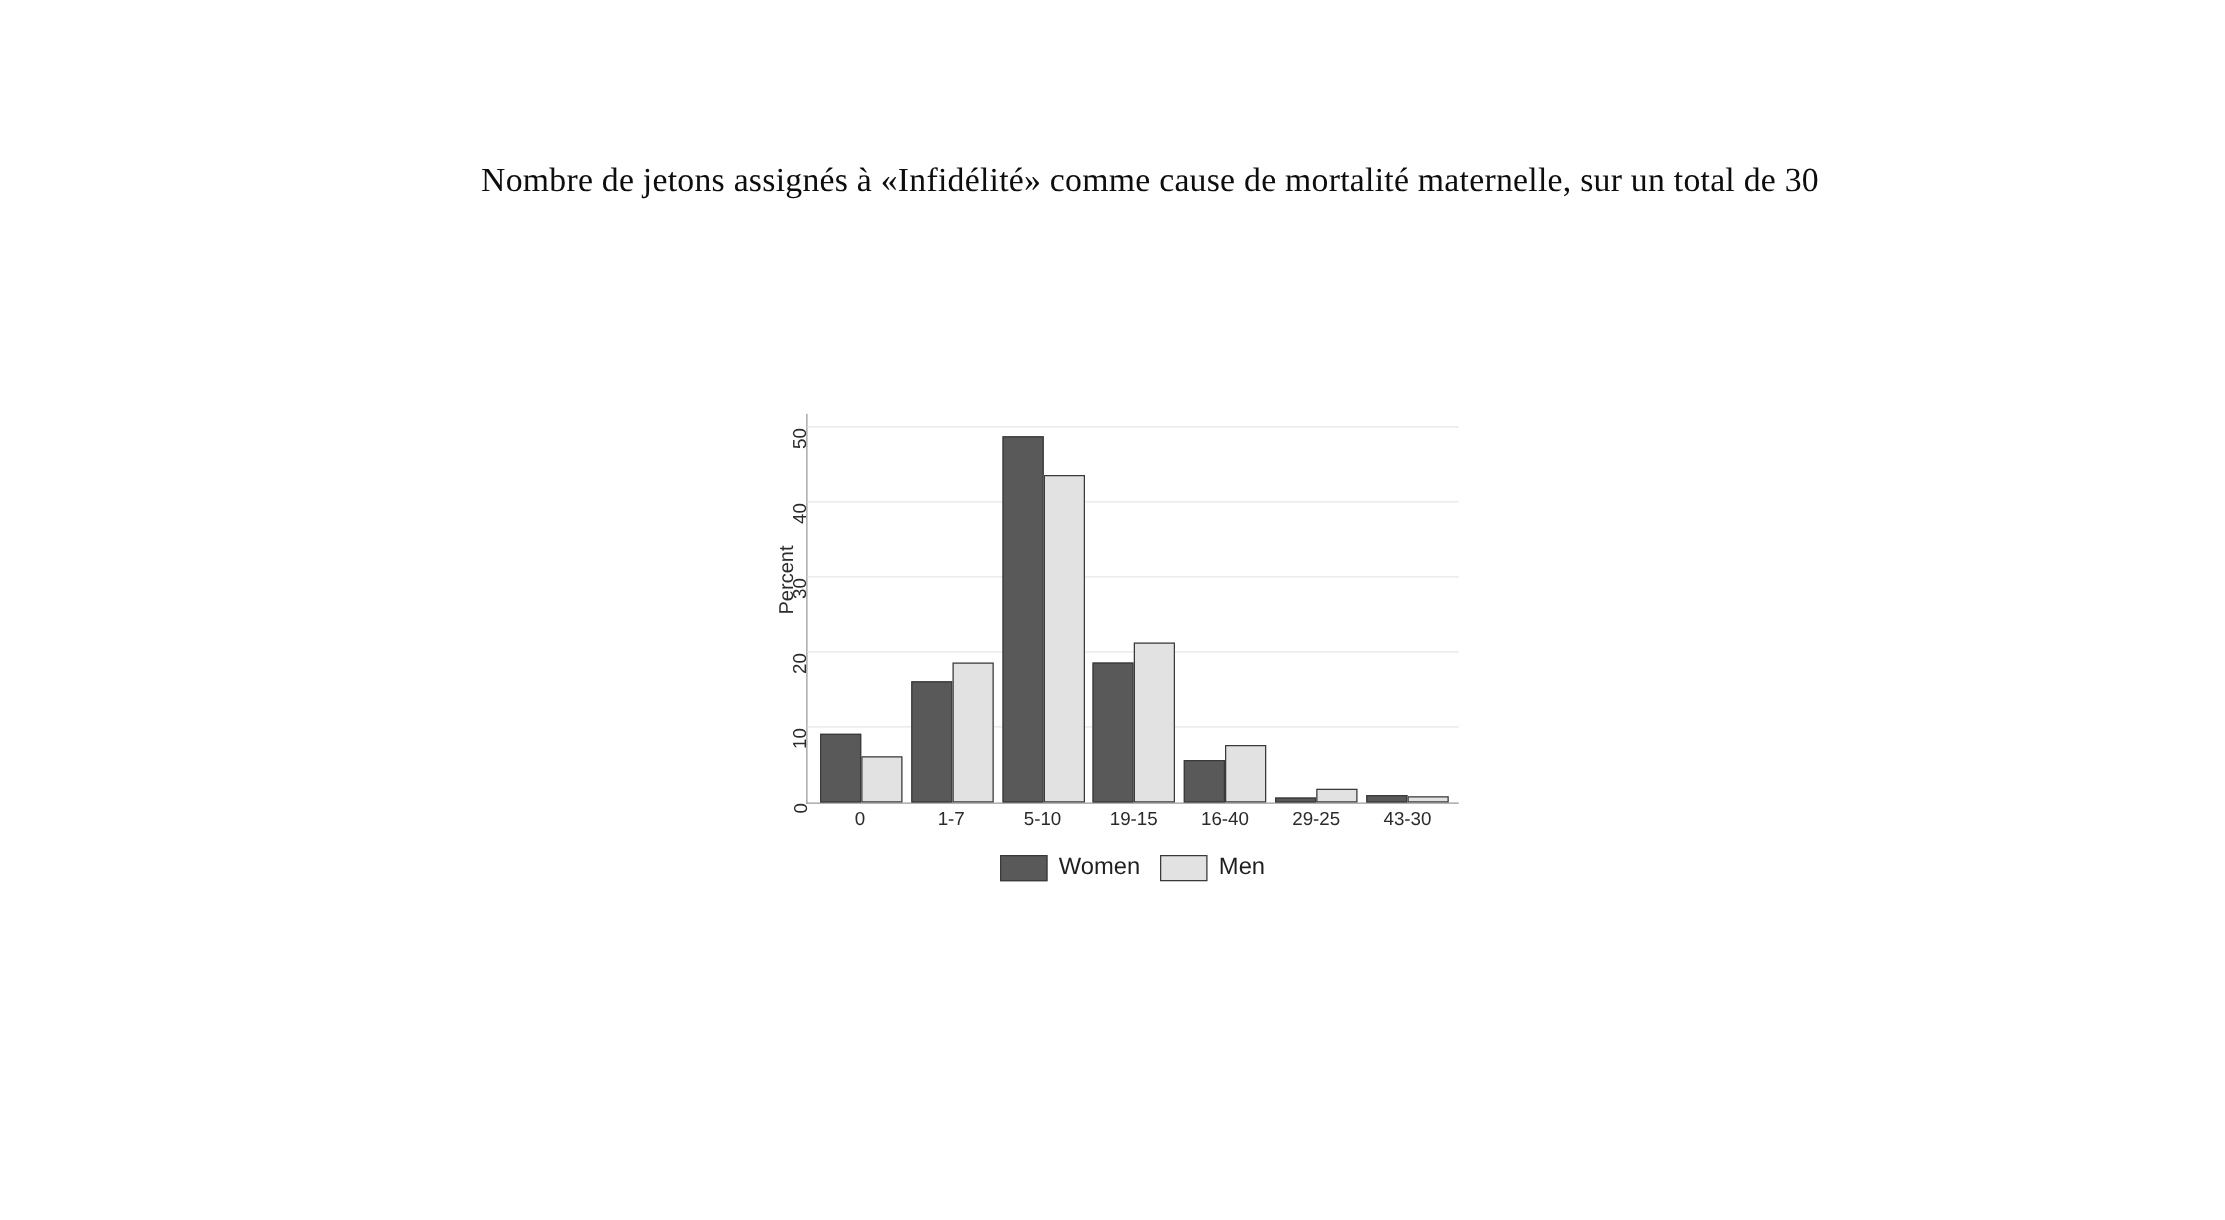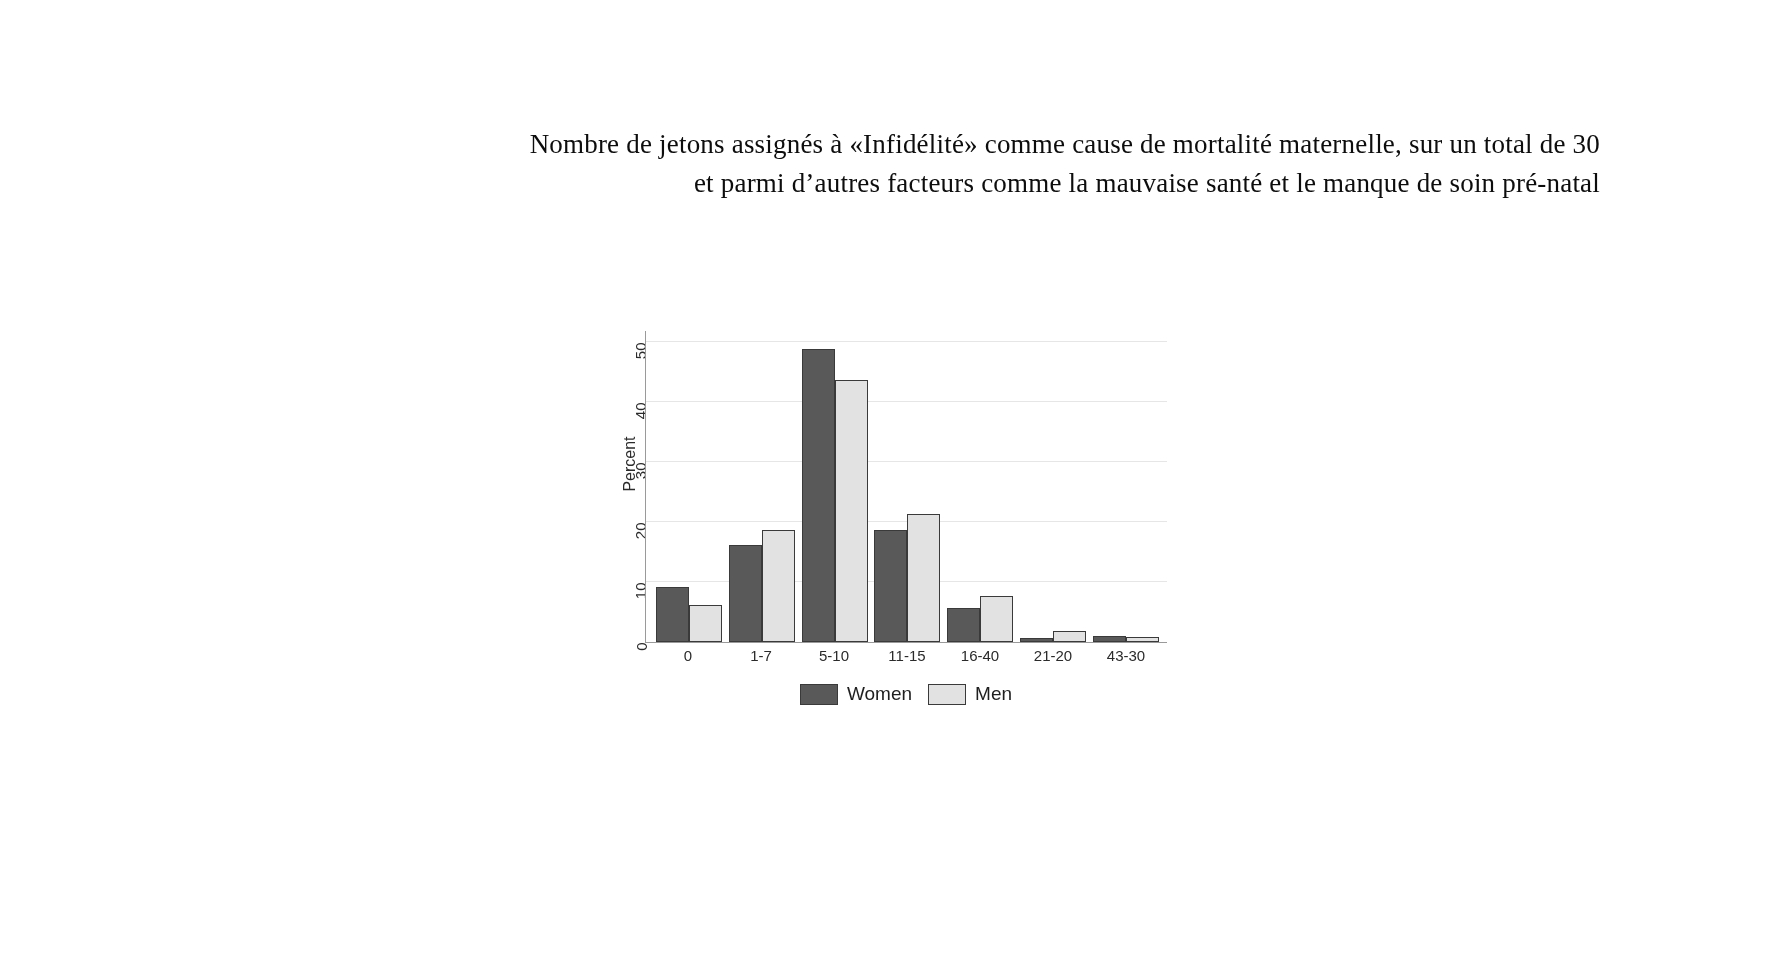--- a/index.html
+++ b/index.html
@@ -19,21 +19,21 @@
     height: 976px;
     background: #ffffff;
   }
 
   
   .title-block {
     position: absolute;
     left: 240px;
     top: 125px;
     width: 1360px;
-    text-align: right;
+    text-align: center;
     font-family: "Liberation Serif", serif;
     font-size: 27px;
     line-height: 1.45;
     color: #0d0d0d;
     letter-spacing: 0.2px;
   }
   .title-line {
     display: block;
     white-space: nowrap;
   }
@@ -172,21 +172,20 @@
     color: #1f1f1f;
   }
 </style>
 </head>
 <body>
 
 <div class="slide">
 
   <div class="title-block">
     <span class="title-line">Nombre de jetons assignés à «Infidélité» comme cause de mortalité maternelle, sur un total de 30</span>
-    <span class="title-line second">et parmi d’autres facteurs comme la mauvaise santé et le manque de soin pré-natal</span>
   </div>
 
   <div class="chart-wrap">
     <div class="chart-area">
 
       <div class="ylabel">Percent</div>
 
       <div class="yticks">
         <div class="ytick" style="bottom:-8px;  top:auto; transform:rotate(-90deg);">0</div>
         <div class="ytick" style="bottom:52px;  top:auto;">10</div>
@@ -232,23 +231,23 @@
             <div class="bar women" style="height:6px;"></div>
             <div class="bar men" style="height:5px;"></div>
           </div>
         </div>
       </div>
 
       <div class="xticks">
         <div class="xtick">0</div>
         <div class="xtick">1-7</div>
         <div class="xtick">5-10</div>
-        <div class="xtick">11-15</div>
+        <div class="xtick">19-15</div>
         <div class="xtick">16-40</div>
-        <div class="xtick">21-20</div>
+        <div class="xtick">29-25</div>
         <div class="xtick">43-30</div>
       </div>
 
       <div class="legend">
         <div class="legend-item">
           <span class="swatch women"></span>
           <span class="legend-label">Women</span>
         </div>
         <div class="legend-item">
           <span class="swatch men"></span>

